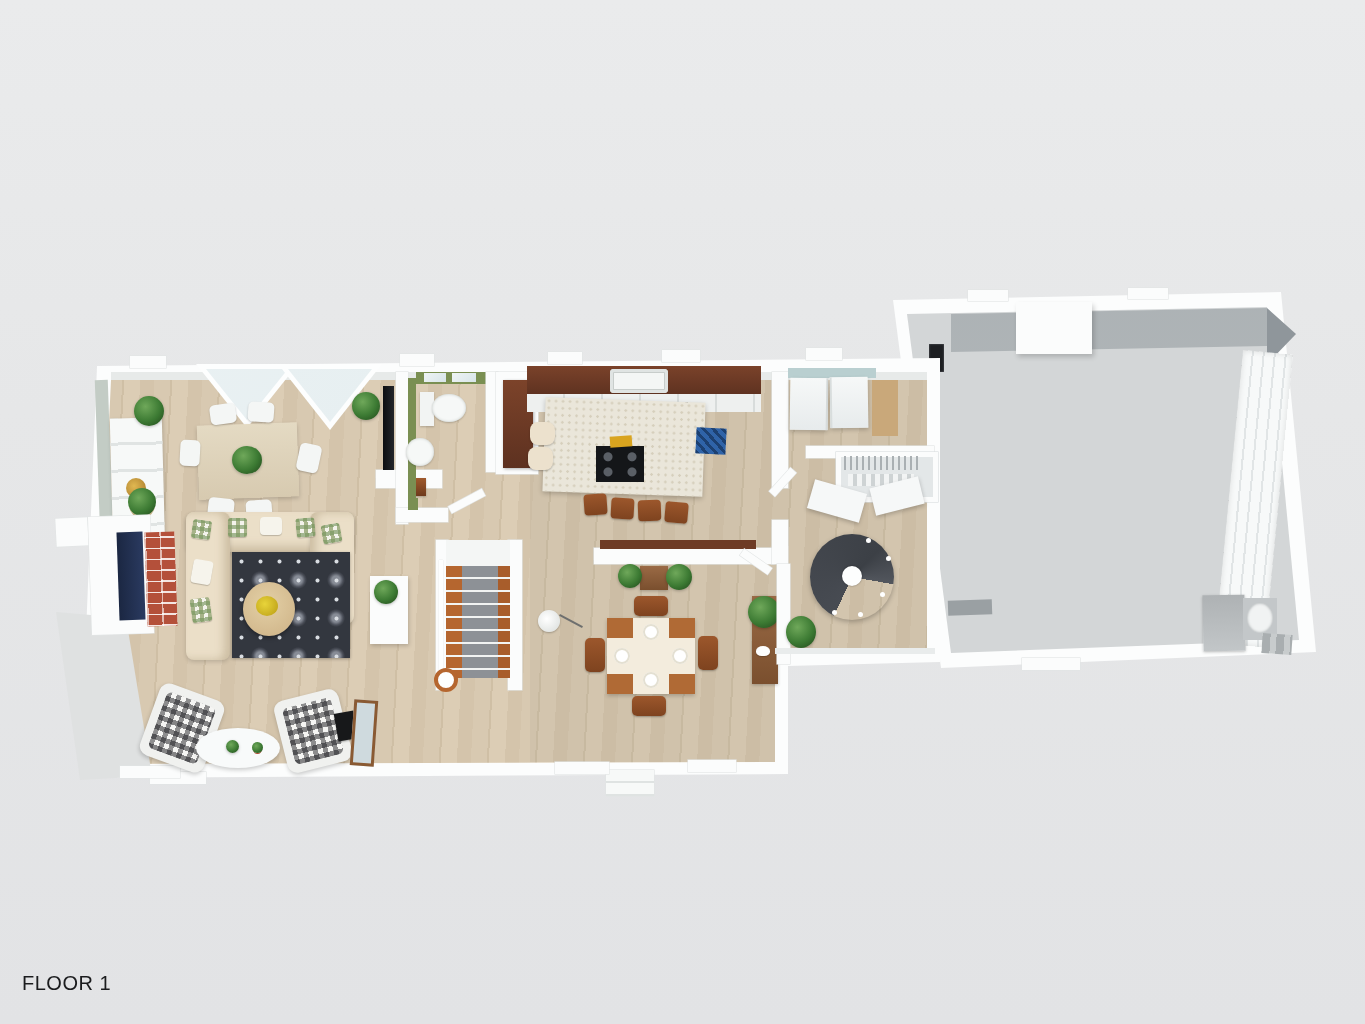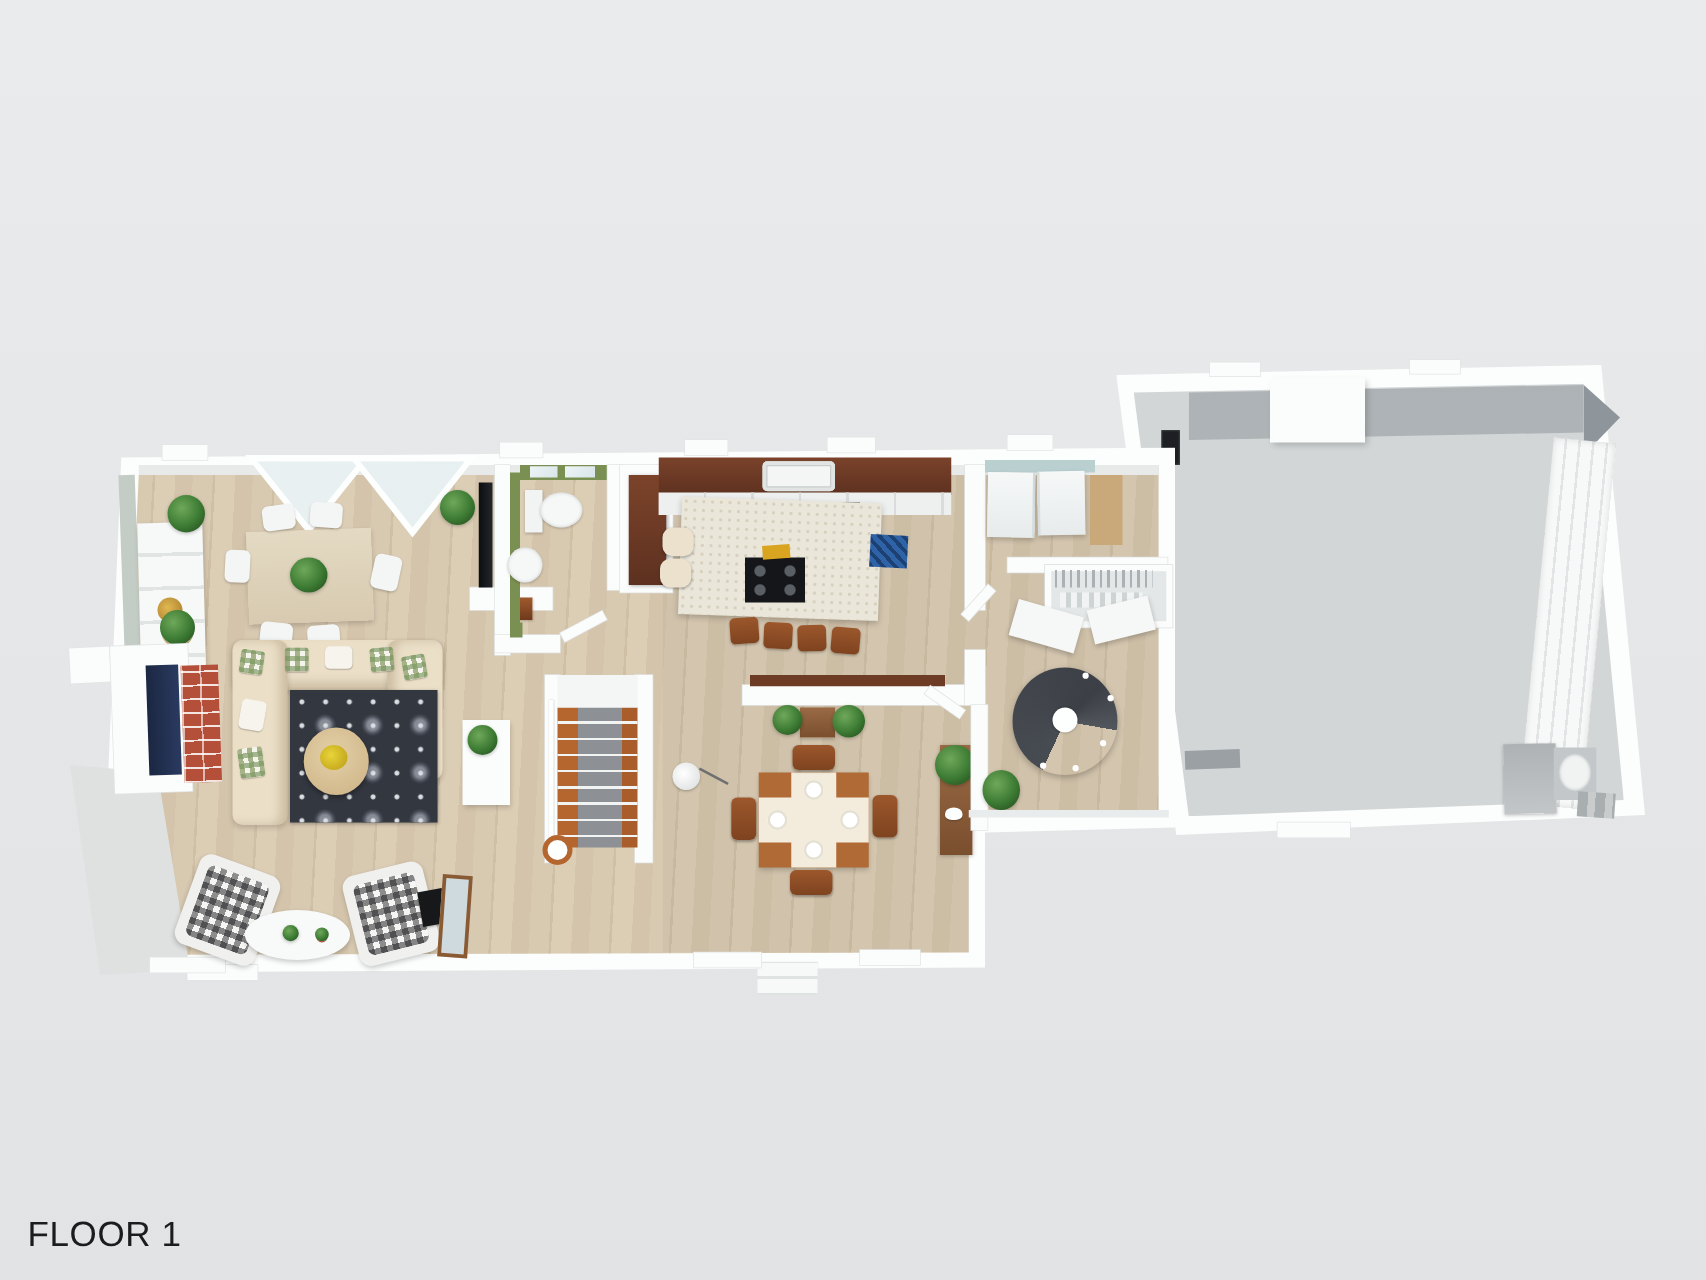--- a/index.html
+++ b/index.html
@@ -23,21 +23,21 @@
       border-radius:3px;box-shadow:0 1px 1px rgba(0,0,0,.2);}
   .brick{background-color:#b4503a;background-image:
       repeating-linear-gradient(0deg, rgba(255,255,255,.85) 0 1.5px, rgba(0,0,0,0) 1.5px 11px),
       repeating-linear-gradient(90deg, rgba(255,255,255,.6) 0 1.5px, rgba(0,0,0,0) 1.5px 15px);}
   .rug-dark{background-color:#33373f;background-image:
       radial-gradient(circle, #d9dde2 0 1.6px, rgba(0,0,0,0) 2.4px),
       radial-gradient(circle, #878c96 0 4px, #4a4e58 7px, rgba(0,0,0,0) 9px);
       background-size:19px 19px, 38px 38px;background-position:0 0, 9px 9px;}
   .speckle{background-color:#eae6da;background-image:radial-gradient(#d6cfbc 1px, rgba(0,0,0,0) 1.5px);background-size:7px 7px;}
   .wood-dark{background:linear-gradient(180deg,#7c432a,#5d3120);}
-  .floor-label{position:absolute;left:22px;top:972px;font-size:28px;color:#1b1c1e;letter-spacing:.5px;}
+  .floor-label{position:absolute;left:22px;top:972px;font-size:20px;color:#1b1c1e;letter-spacing:.5px;}
 </style>
 </head>
 <body>
 
 <div class="stage">
 
   <div class="a" style="left:0;top:0;width:1365px;height:1024px;background:#fcfdfd;filter:drop-shadow(0 10px 16px rgba(0,0,0,.10));
               clip-path:polygon(893px 300px,1281px 292px,1316px 652px,941px 668px);"></div>
   <div class="a" style="left:0;top:0;width:1365px;height:1024px;
               background-color:#d3d6d7;background-image:

